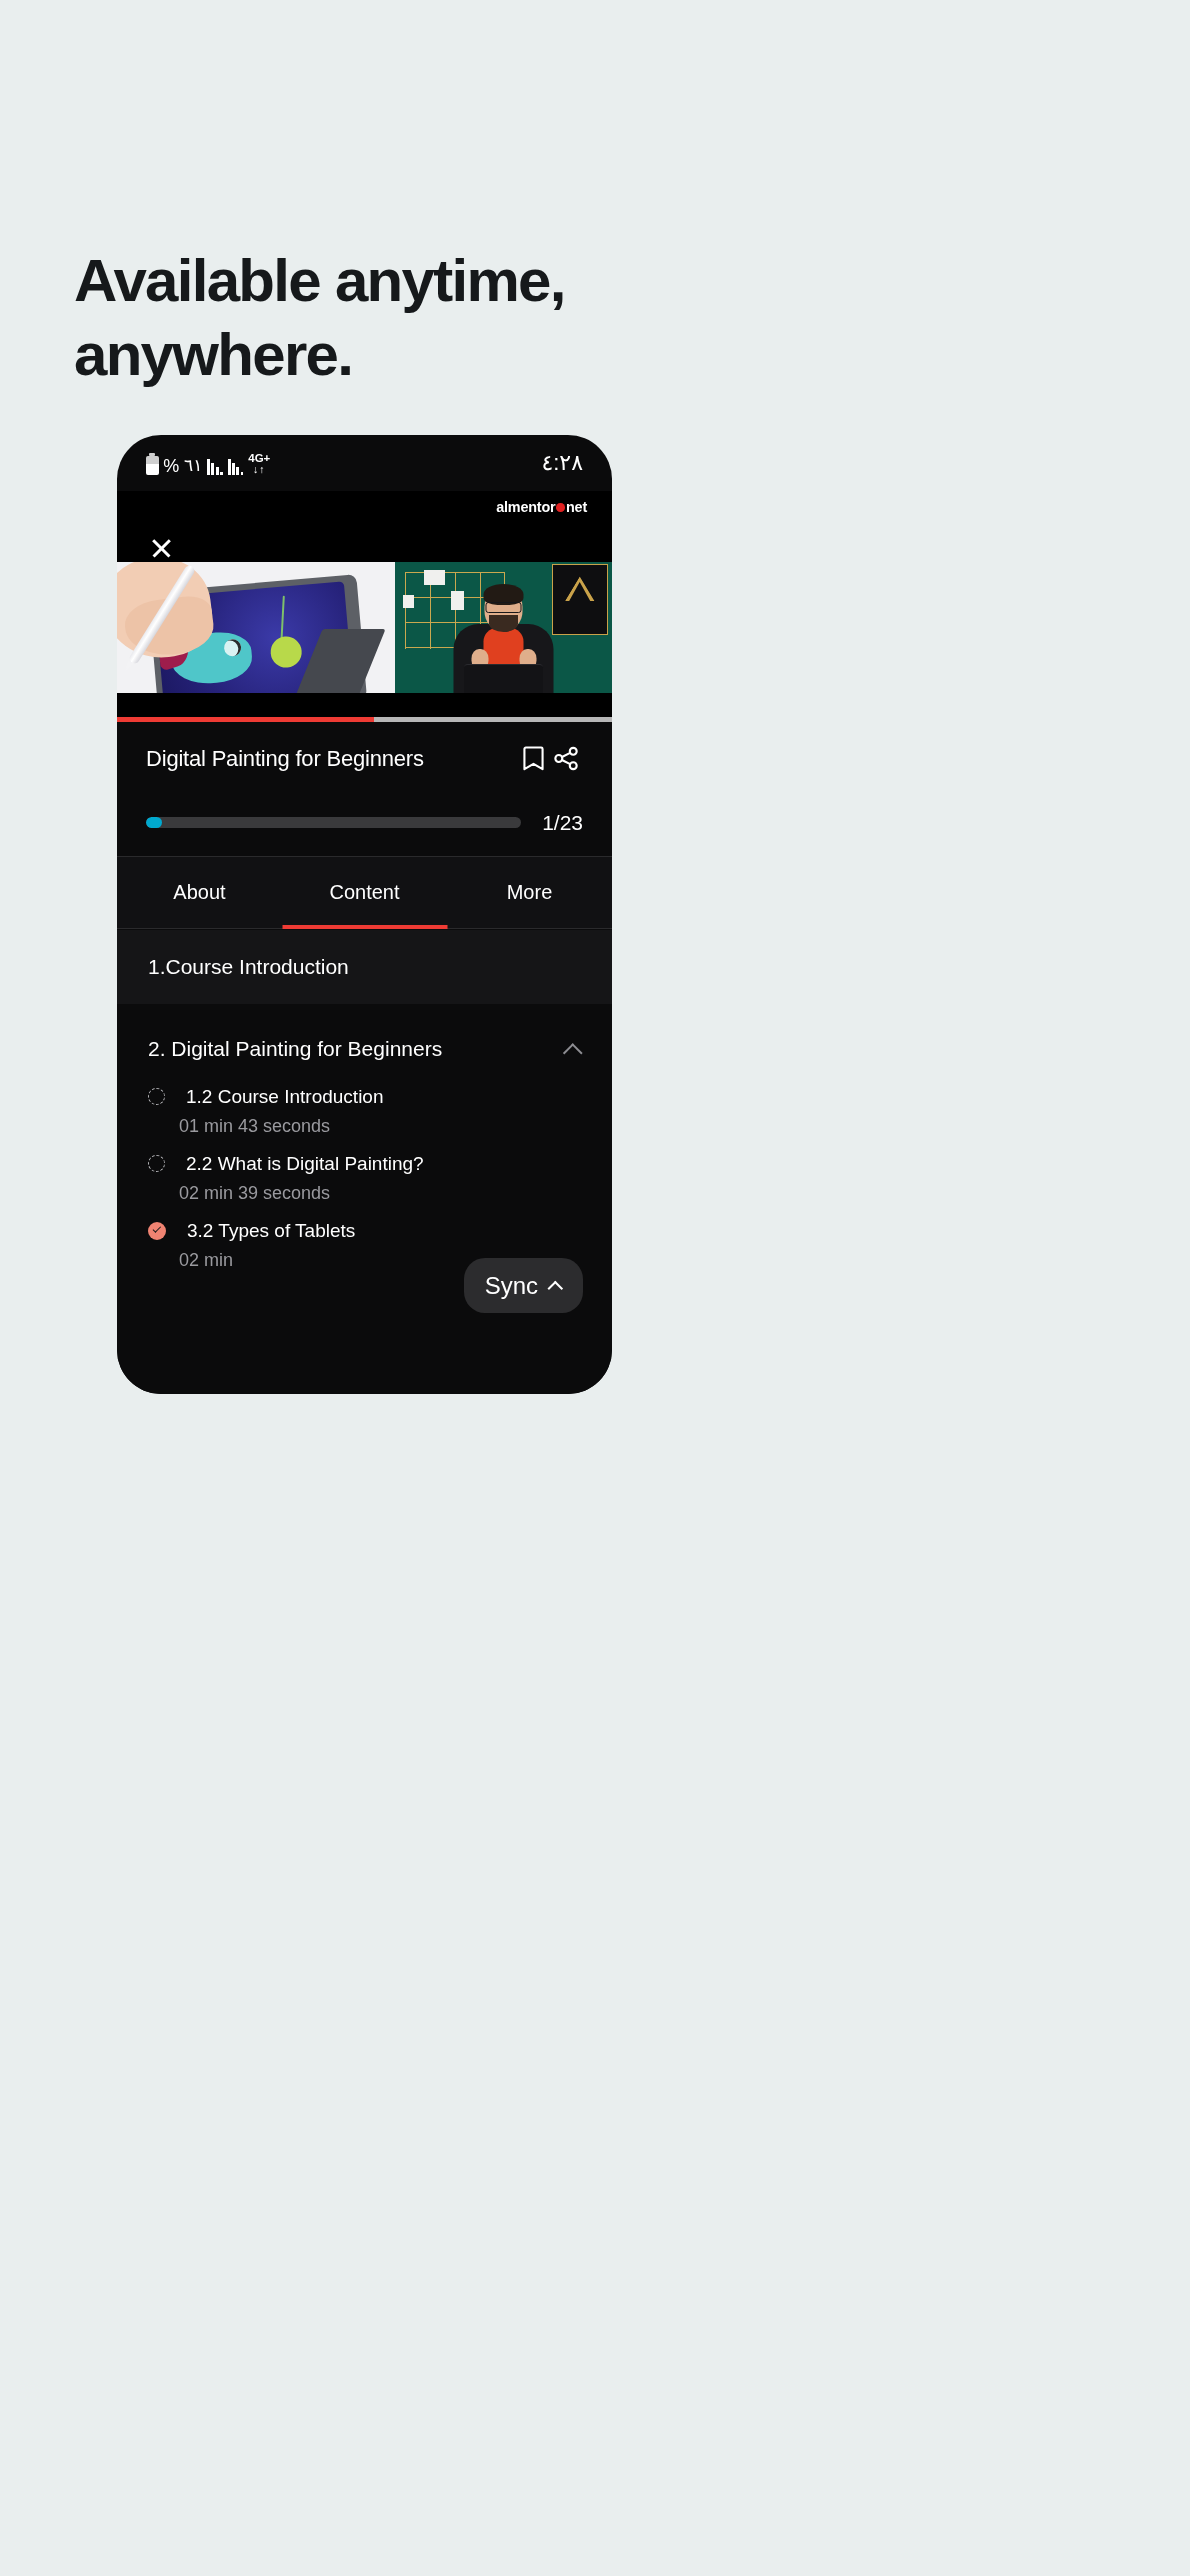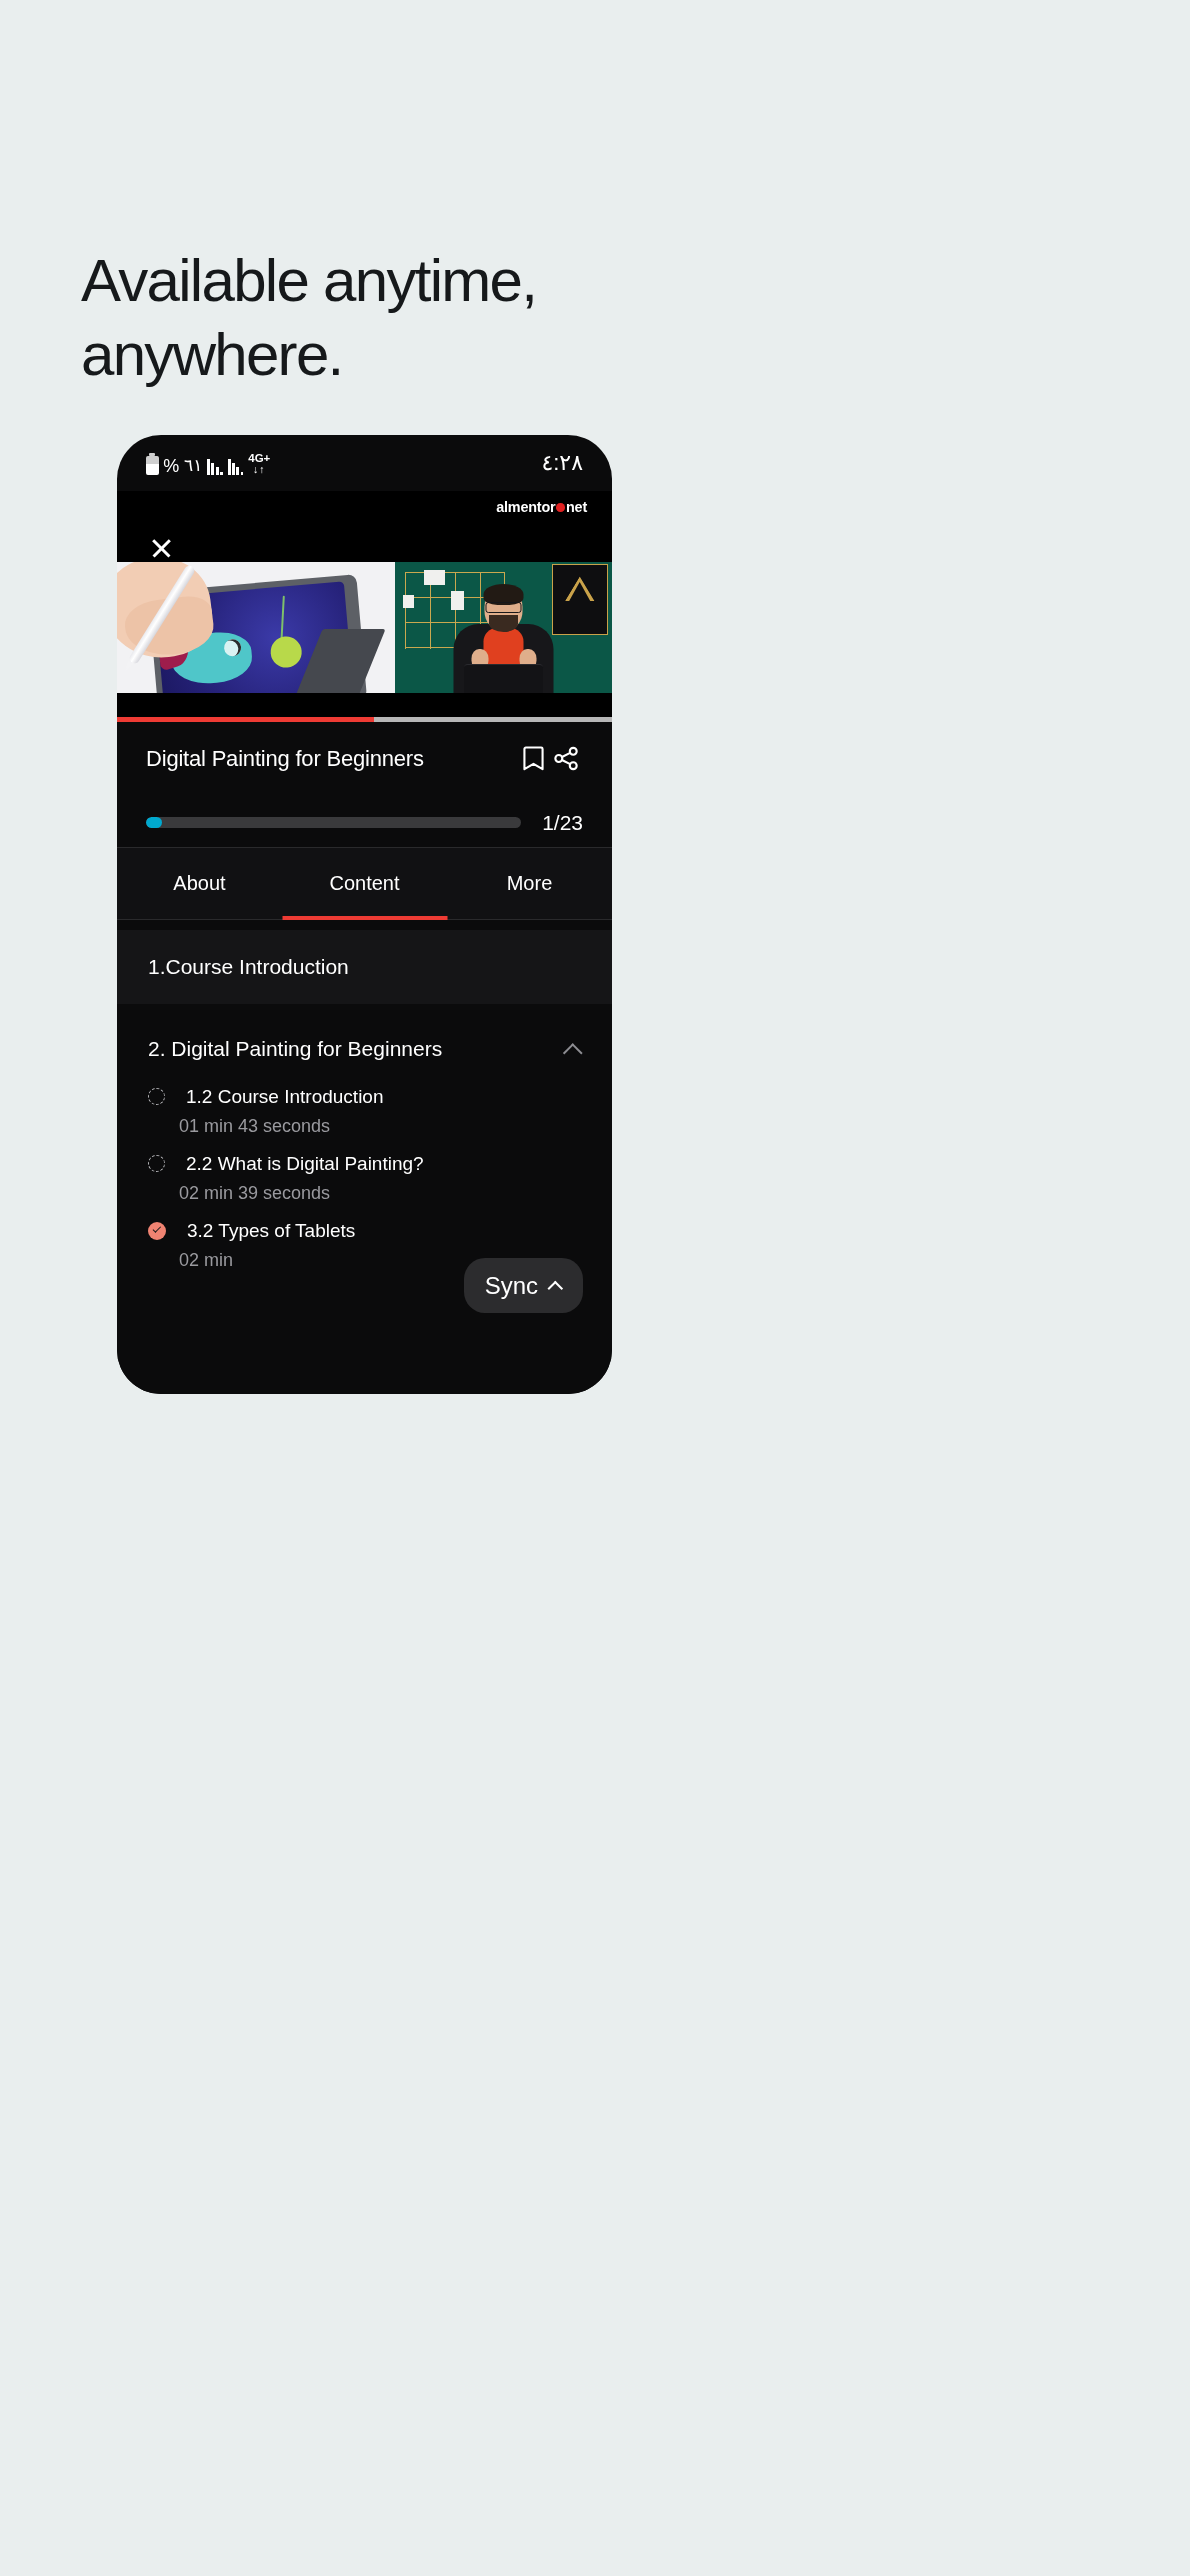--- a/index.html
+++ b/index.html
@@ -6,24 +6,24 @@
   html, body {
     width:1190px; height:2576px;
     background:#e9eeee;
     font-family:"Liberation Sans", sans-serif;
     overflow:hidden;
   }
 
   
   .headline {
     position:absolute;
-    left:81px; top:244px;
+    left:74px; top:244px;
     width:613px;
     font-size:60px;
-    font-weight:normal;
+    font-weight:bold;
     line-height:1.23;
     letter-spacing:-1.7px;
     color:#16191b;
   }
   .headline .line { display:block; white-space:pre; }
 
   
   .phone {
     position:absolute;
     left:117px; top:435px;
@@ -236,21 +236,21 @@
     display:flex; align-items:center; padding:0 29px; gap:21px;
   }
   .progtrack {
     flex:1; height:10.5px; border-radius:5.8px; background:#3a3a3c; overflow:hidden;
   }
   .progfill { height:100%; width:4.3%; background:#00a9cf; border-radius:5.8px; }
   .progcount { color:#ffffff; font-size:21px; }
 
   
   .tabs {
-    position:absolute; top:412px; left:0; right:0; height:73px;
+    position:absolute; top:421px; left:0; right:0; height:73px;
     display:flex; border-top:1px solid #2a2a2c; border-bottom:1px solid #2a2a2c;
     background:#111113;
   }
   .tab {
     flex:1; display:flex; align-items:center; justify-content:center;
     color:#ffffff; font-size:20px; position:relative; cursor:pointer;
   }
   .tab.active:after{
     content:""; position:absolute; bottom:-1px; left:50%; transform:translateX(-50%);
     width:100%; height:3.8px; background:#ef3b34;

